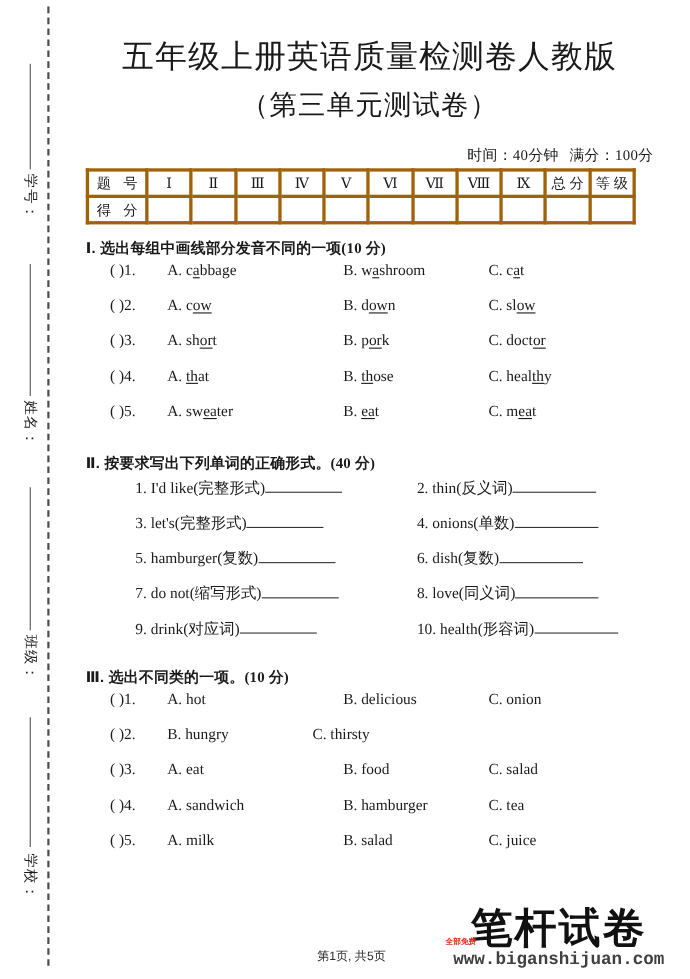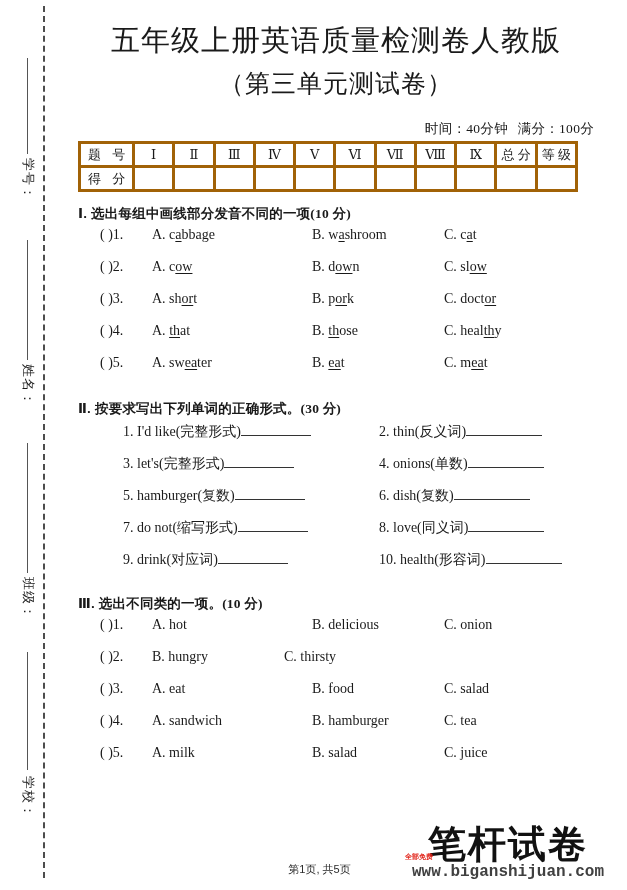--- a/index.html
+++ b/index.html
@@ -46,21 +46,21 @@
     color: #1a1a1a;
     transform: rotate(90deg);
     transform-origin: center center;
     white-space: nowrap;
   }
 
   
   .content {
     position: absolute;
     left: 60px;
-    top: 4px;
+    top: 16px;
     width: 560px;
     height: 716px;
   }
 
   .title1 {
     margin: 18px 0 0 0;
     text-align: center;
     font-size: 29px;
     font-weight: normal;
     font-family: "Liberation Serif", "DejaVu Serif", serif;
@@ -301,21 +301,21 @@
       </div>
       <div class="choice-row">
         <span class="paren">(        )5.</span>
         <span class="opt-a"><span>A. sw</span><span class="u">ea</span><span>ter</span></span>
         <span class="opt-b"><span>B. </span><span class="u">ea</span><span>t</span></span>
         <span class="opt-c"><span>C. m</span><span class="u">ea</span><span>t</span></span>
       </div>
     </div>
 
     <div class="sec-head">
-      <span>Ⅱ. 按要求写出下列单词的正确形式。</span><span class="pts">(30 分)</span>
+      <span>Ⅱ. 按要求写出下列单词的正确形式。</span><span class="pts">(40 分)</span>
     </div>
     <div class="fill-wrap">
       <div class="fill-row">
         <span class="fill-cell"><span>1. I'd like(完整形式)</span><span class="blank b70"></span></span>
         <span class="fill-cell"><span>2. thin(反义词)</span><span class="blank b76"></span></span>
       </div>
       <div class="fill-row">
         <span class="fill-cell"><span>3. let's(完整形式)</span><span class="blank b70"></span></span>
         <span class="fill-cell"><span>4. onions(单数)</span><span class="blank b76"></span></span>
       </div>

